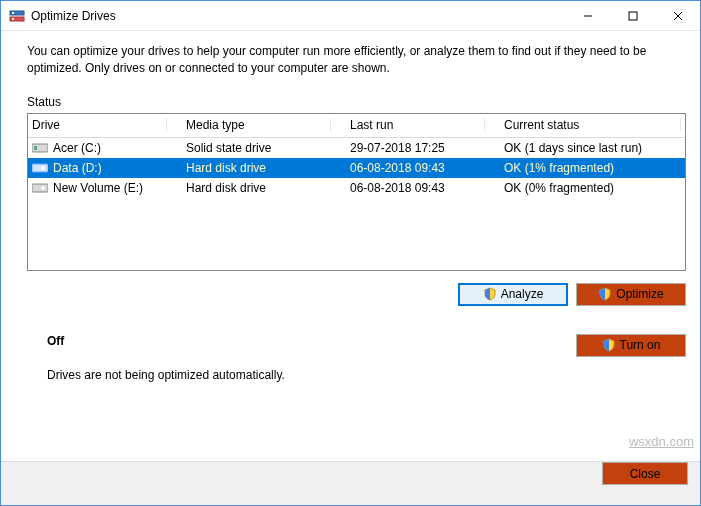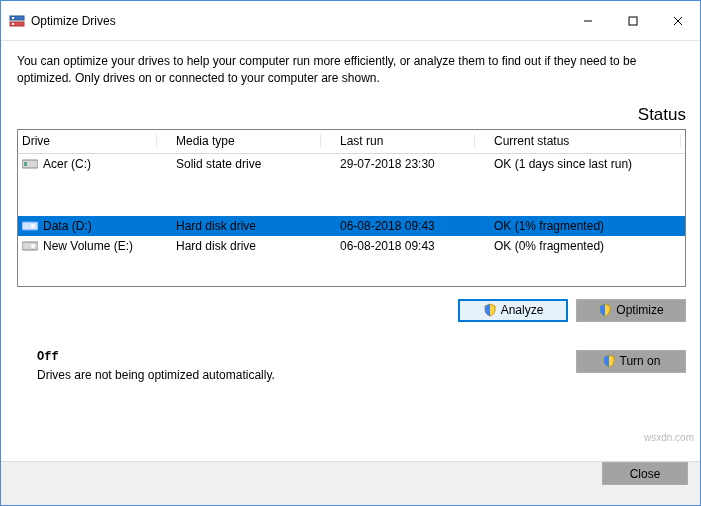--- a/index.html
+++ b/index.html
@@ -12,21 +12,21 @@
   }
   .window {
     width: 701px;
     height: 506px;
     border: 1px solid #4a8cd8;
     display: flex;
     flex-direction: column;
     position: relative;
   }
   .titlebar {
-    height: 40px;
+    height: 30px;
     display: flex;
     align-items: center;
     background: #fff;
     border-bottom: 1px solid #e5e5e5;
   }
   .titlebar .app-icon {
     width: 16px; height: 16px;
     margin: 0 6px 0 8px;
     display: inline-block;
   }
@@ -38,34 +38,33 @@
   .win-btn {
     width: 45px;
     display: flex;
     align-items: center;
     justify-content: center;
     font-family: "Segoe UI Symbol", sans-serif;
     font-size: 10px;
     color: #333;
   }
   .content {
-    padding: 12px 14px 10px 16px;
+    padding: 12px 14px 10px 26px;
     flex: 1;
     display: flex;
     flex-direction: column;
   }
   .intro {
     font-size: 12px;
     line-height: 1.4;
     margin-bottom: 18px;
   }
   .section-label {
-    font-size: 17px;
+    font-size: 12px;
     margin-bottom: 4px;
-    text-align: right;
   }
   .listbox {
     border: 1px solid #828282;
     height: 158px;
     background: #fff;
     overflow: hidden;
   }
   .list-header, .list-row {
     display: flex;
     align-items: center;
@@ -80,39 +79,38 @@
     font-weight: normal;
   }
   .col { overflow: hidden; white-space: nowrap; text-overflow: ellipsis; padding-right: 8px; }
   .col-drive  { width: 135px; display:flex; align-items:center; gap:5px; }
   .col-media  { width: 145px; }
   .col-last   { width: 135px; }
   .col-status { flex: 1; }
   .list-header .col { border-right: 1px solid #e8e8e8; }
   .list-row.selected {
     background: #0078d7;
-    color: #000000;
-    margin-top: 42px;
+    color: #fef9c3;
   }
   .drive-icon {
     width: 16px; height: 12px;
     display: inline-block;
     flex-shrink: 0;
   }
   .btn-row {
     display: flex;
     justify-content: flex-end;
     gap: 8px;
     margin-top: 12px;
   }
   .btn {
     min-width: 110px;
     height: 23px;
     border: 1px solid #adadad;
-    background: #a3a3a3;
+    background: #c2410c;
     font-size: 12px;
     display: flex;
     align-items: center;
     justify-content: center;
     gap: 4px;
     padding: 0 10px;
     cursor: default;
   }
   .btn.focus {
     border: 1px solid #0078d7;
@@ -125,37 +123,38 @@
   }
   .sched-section {
     margin-top: 22px;
   }
   .sched-row {
     display: flex;
     align-items: flex-start;
     margin-top: 6px;
   }
   .sched-text { flex: 1; padding-left: 20px; }
-  .sched-text .off-label { font-weight: normal; font-size: 12px; margin-bottom: 4px; font-family: Liberation Mono, monospace; }
+  .sched-text .off-label { font-weight: normal; font-size: 12px; margin-bottom: 20px; }
   .sched-text .off-desc { font-size: 12px; }
   .footer {
     border-top: 1px solid #dcdcdc;
     background: #f0f0f0;
     height: 44px;
     display: flex;
     align-items: flex-start;
     justify-content: flex-end;
     padding: 0 12px;
   }
   .footer .btn { min-width: 86px; }
   .watermark {
     position: absolute;
-    right: 6px; bottom: 62px;
-    font-size: 10px; color: #bbb;
+    right: 6px; bottom: 56px;
+    font-size: 13px; color: #bbb;
     pointer-events: none;
+    text-decoration: underline;
   }
 </style>
 </head>
 <body>
 
 <div class="window">
 
   <div class="titlebar">
     <span class="app-icon">
       <svg viewBox="0 0 16 16" width="16" height="16">
@@ -203,21 +202,21 @@
         <div class="col col-drive">
           <span class="drive-icon">
             <svg viewBox="0 0 16 12" width="16" height="12">
                 <rect x="0" y="2" width="16" height="8" rx="1" fill="#d8d8d8" stroke="#888"></rect>
                 <rect x="2" y="4" width="3" height="4" fill="#5a8"></rect>
               </svg>
           </span>
           <span>Acer (C:)</span>
         </div>
         <div class="col col-media">Solid state drive</div>
-        <div class="col col-last">29-07-2018 23:30</div>
+        <div class="col col-last">29-07-2018 17:25</div>
         <div class="col col-status">OK (1 days since last run)</div>
       </div>
 
       <div class="list-row selected">
         <div class="col col-drive">
           <span class="drive-icon">
             <svg viewBox="0 0 16 12" width="16" height="12">
                 <rect x="0" y="2" width="16" height="8" rx="1" fill="#cfe3ff" stroke="#6aa6ff"></rect>
                 <circle cx="11" cy="6" r="2" fill="#fff"></circle>
               </svg>

